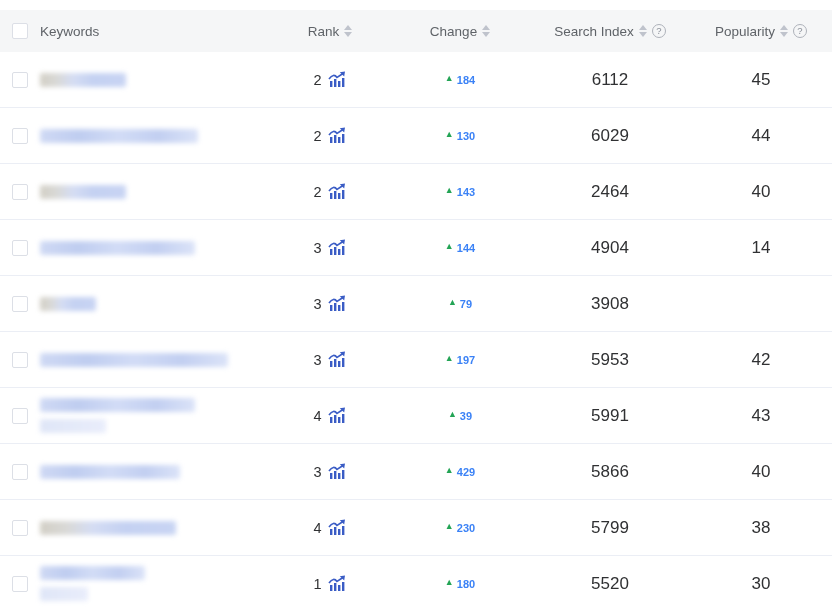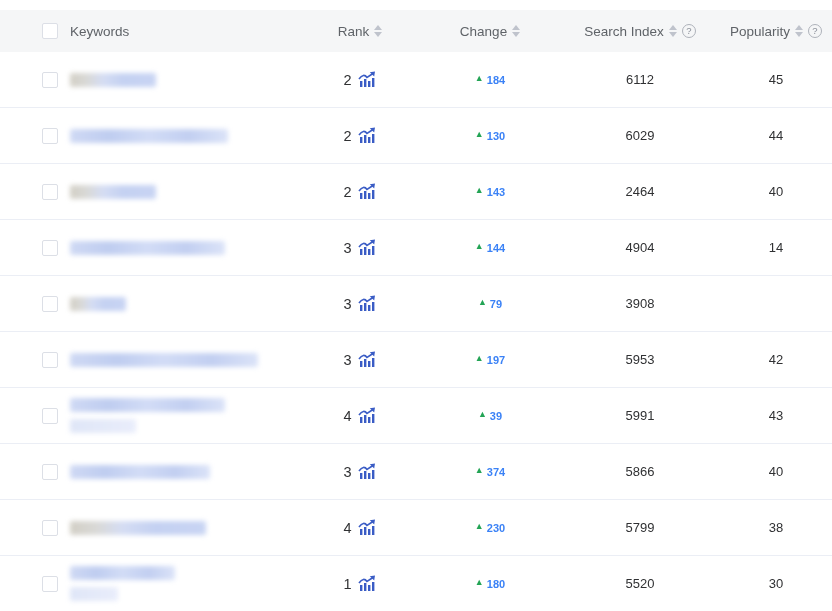--- a/index.html
+++ b/index.html
@@ -8,21 +8,20 @@
     background:#ffffff;
     font-family:"Liberation Sans", sans-serif;
     color:#303133;
     font-size:14px;
   }
   .table{width:832px;padding-top:10px;}
   .grid{
     display:grid;
     grid-template-columns:40px 230px 120px 140px 160px 1fr;
     align-items:center;
-    padding-left:30px;
   }
   
   .thead{
     background:#f5f6f7;
     height:42px;
     color:#5f6368;
     font-size:13.5px;
   }
   .th{display:flex;align-items:center;gap:5px;}
   .th.center{justify-content:center;}
@@ -57,21 +56,21 @@
   }
   .tone-mixed{background:linear-gradient(90deg,#d2cfc5 0%,#d9d9d7 20%,#d5ddf3 38%,#c4d1f2 62%,#c8d4f3 100%);}
   .tone-blue{background:linear-gradient(90deg,#cfd9f4 0%,#bfcdf0 25%,#d2dcf6 50%,#c2cff1 75%,#dbe3f8 100%);}
   .tone-pale{background:linear-gradient(90deg,#dfe6f7 0%,#e9edfb 100%);}
   .c-rank{justify-content:center;gap:6px;}
   .rank-num{font-size:14.5px;}
   .trend{display:inline-flex;cursor:pointer;line-height:0;}
   .c-change{justify-content:center;gap:3px;}
   .chg-arrow{color:#23a455;font-size:9px;line-height:1;transform:translateY(-1px);}
   .chg-val{color:#3b82f6;font-weight:bold;font-size:11px;text-align:right;}
-  .c-index,.c-pop{justify-content:center;font-size:13px;}
+  .c-index,.c-pop{justify-content:center;font-size:17px;}
 </style>
 </head>
 <body>
 
 <div class="table">
 
   <div class="grid thead">
     <div class="cell c-check">
       <span class="checkbox"></span>
     </div>
@@ -364,21 +363,21 @@
           <rect x="6" y="8" width="2.4" height="8" fill="#3a5cc5"></rect>
           <rect x="10" y="10" width="2.4" height="6" fill="#3a5cc5"></rect>
           <rect x="14" y="7" width="2.4" height="9" fill="#3a5cc5"></rect>
           <path d="M1 8 C4 3.5, 7 3.5, 9 6.5 L15 2.5" stroke="#3a5cc5" stroke-width="1.6" fill="none"></path>
           <path d="M11.8 1.2 L17 0.6 L16.2 5.4 Z" fill="#3a5cc5"></path>
         </svg>
       </span>
     </div>
     <div class="cell c-change">
       <span class="chg-arrow">▲</span>
-      <span class="chg-val">374</span>
+      <span class="chg-val">429</span>
     </div>
     <div class="cell c-index">
       <span class="idx-val">5866</span>
     </div>
     <div class="cell c-pop">
       <span class="pop-val">40</span>
     </div>
   </div>
 
   <div class="grid row">

